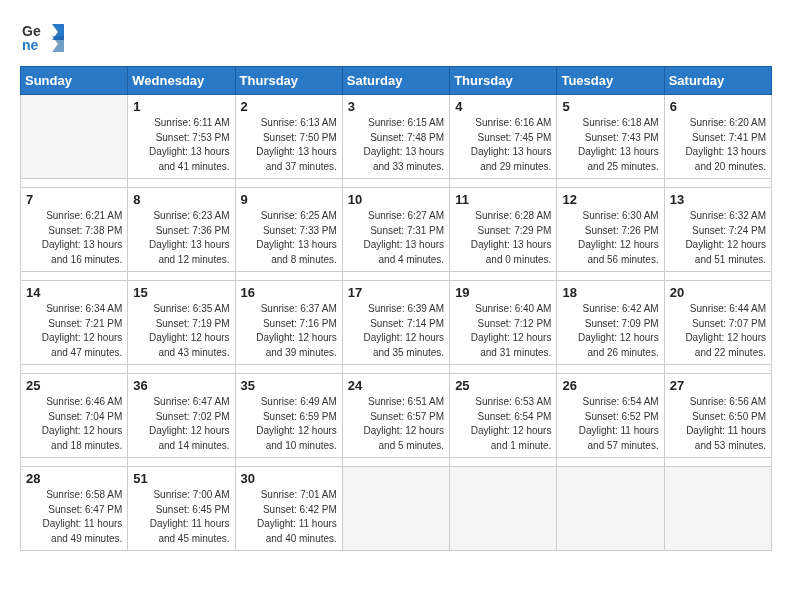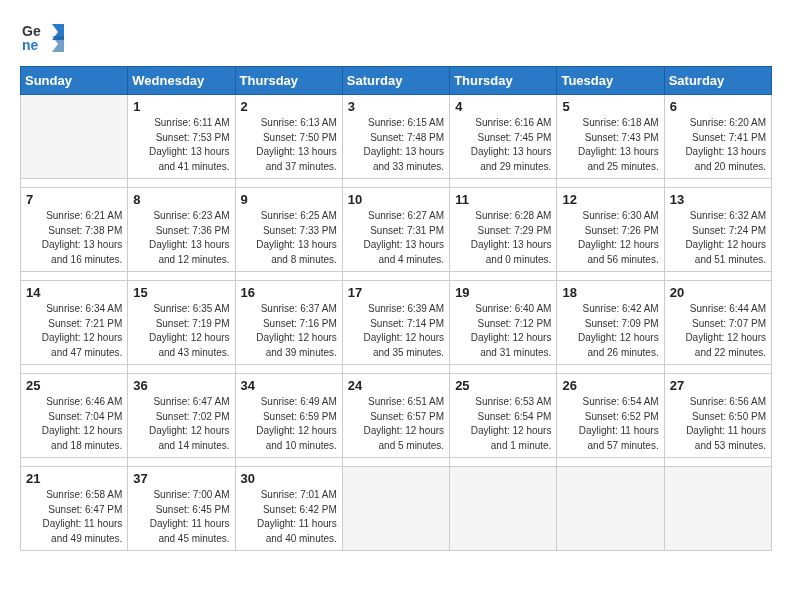--- a/index.html
+++ b/index.html
@@ -249,21 +249,21 @@
       <tr>
         <td>
           <div class="day-number">25</div>
           <div class="day-info">Sunrise: 6:46 AM<br>Sunset: 7:04 PM<br>Daylight: 12 hours<br>and 18 minutes.</div>
         </td>
         <td>
           <div class="day-number">36</div>
           <div class="day-info">Sunrise: 6:47 AM<br>Sunset: 7:02 PM<br>Daylight: 12 hours<br>and 14 minutes.</div>
         </td>
         <td>
-          <div class="day-number">34</div>
+          <div class="day-number">35</div>
           <div class="day-info">Sunrise: 6:49 AM<br>Sunset: 6:59 PM<br>Daylight: 12 hours<br>and 10 minutes.</div>
         </td>
         <td>
           <div class="day-number">24</div>
           <div class="day-info">Sunrise: 6:51 AM<br>Sunset: 6:57 PM<br>Daylight: 12 hours<br>and 5 minutes.</div>
         </td>
         <td>
           <div class="day-number">25</div>
           <div class="day-info">Sunrise: 6:53 AM<br>Sunset: 6:54 PM<br>Daylight: 12 hours<br>and 1 minute.</div>
         </td>
@@ -280,25 +280,25 @@
         <td></td>
         <td></td>
         <td></td>
         <td></td>
         <td></td>
         <td></td>
         <td></td>
       </tr>
       <tr>
         <td>
-          <div class="day-number">21</div>
+          <div class="day-number">28</div>
           <div class="day-info">Sunrise: 6:58 AM<br>Sunset: 6:47 PM<br>Daylight: 11 hours<br>and 49 minutes.</div>
         </td>
         <td>
-          <div class="day-number">37</div>
+          <div class="day-number">51</div>
           <div class="day-info">Sunrise: 7:00 AM<br>Sunset: 6:45 PM<br>Daylight: 11 hours<br>and 45 minutes.</div>
         </td>
         <td>
           <div class="day-number">30</div>
           <div class="day-info">Sunrise: 7:01 AM<br>Sunset: 6:42 PM<br>Daylight: 11 hours<br>and 40 minutes.</div>
         </td>
         <td class="empty"></td>
         <td class="empty"></td>
         <td class="empty"></td>
         <td class="empty"></td>

